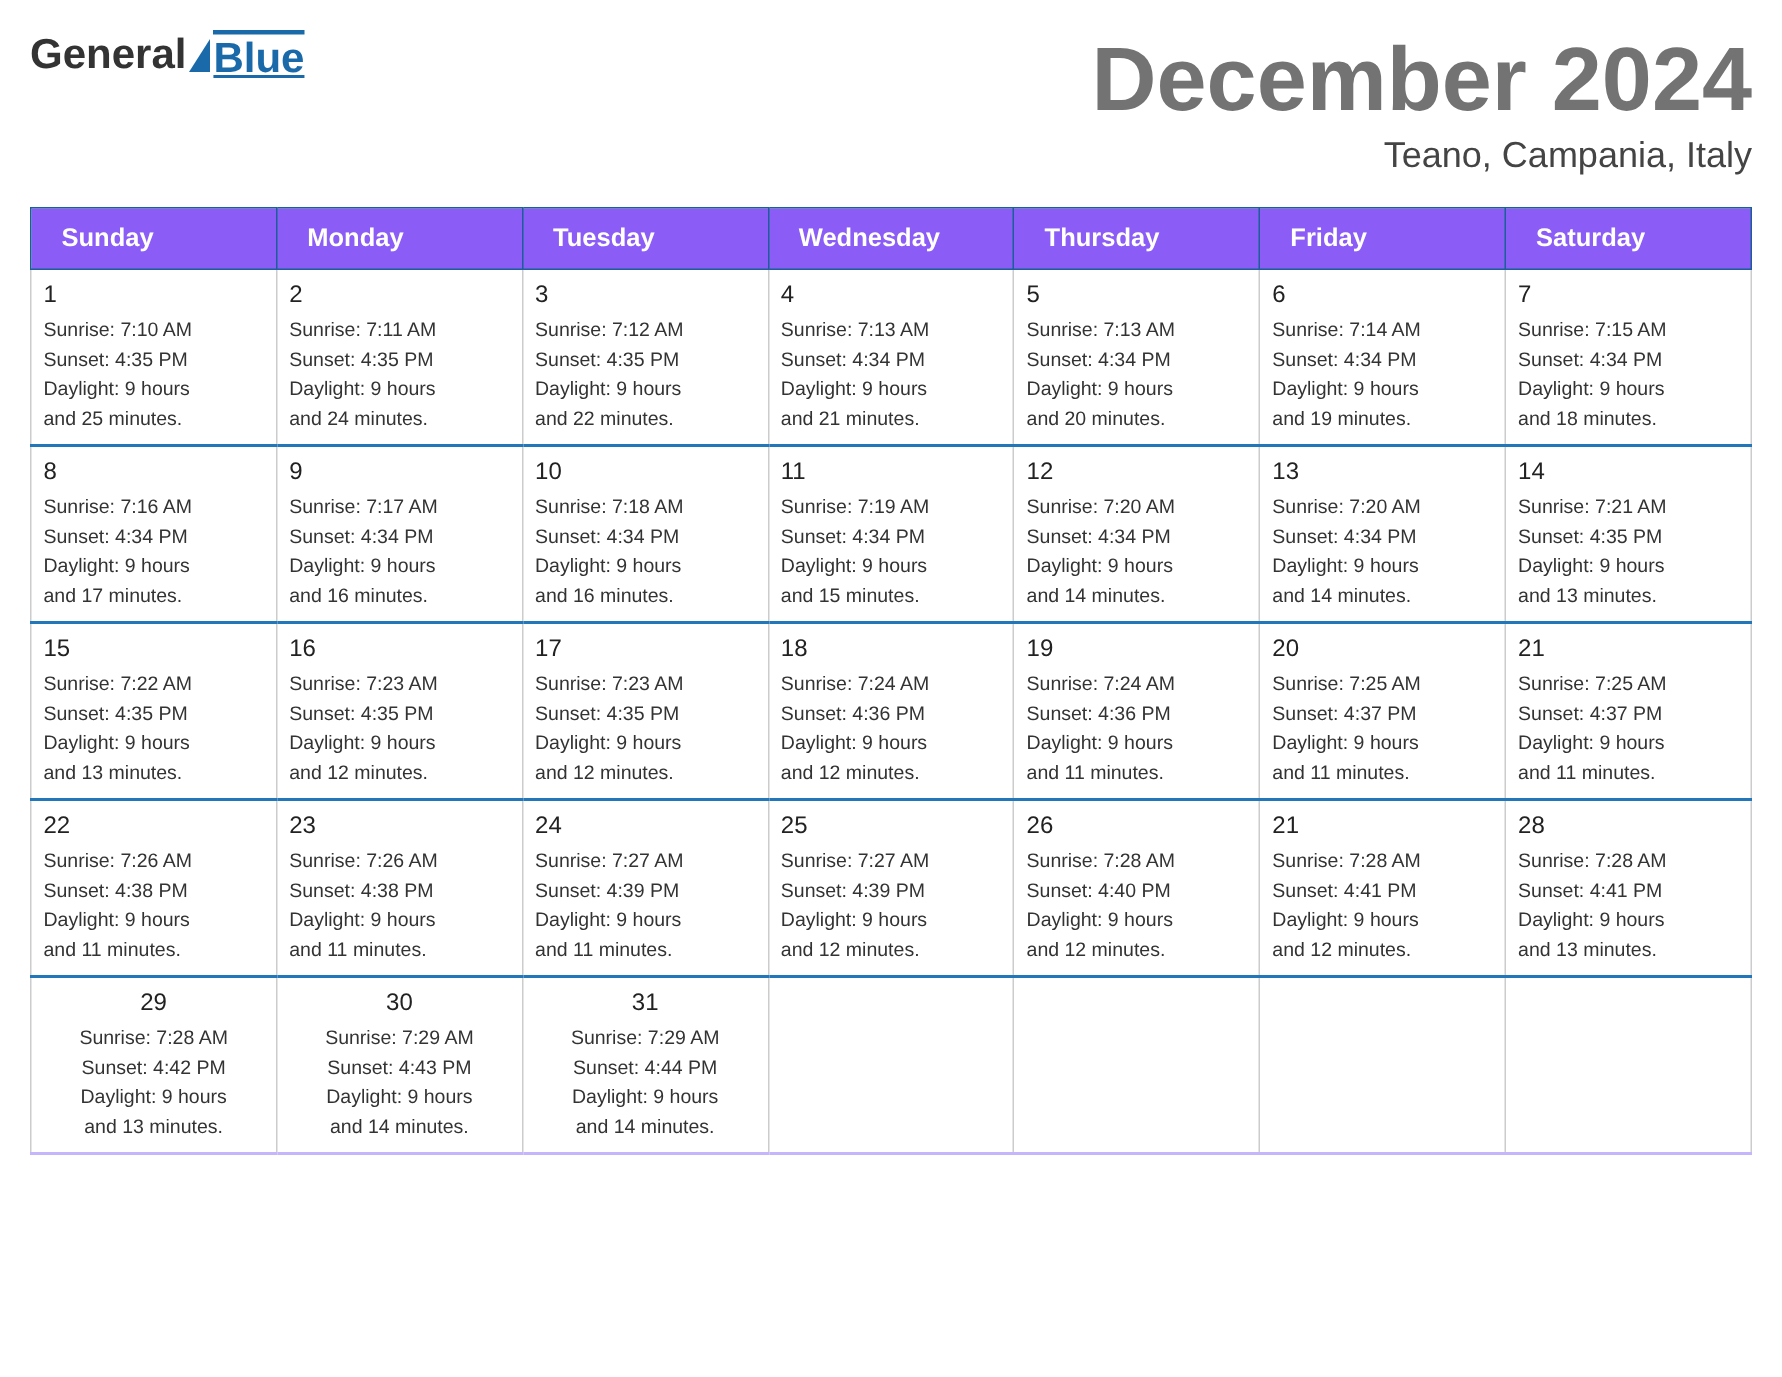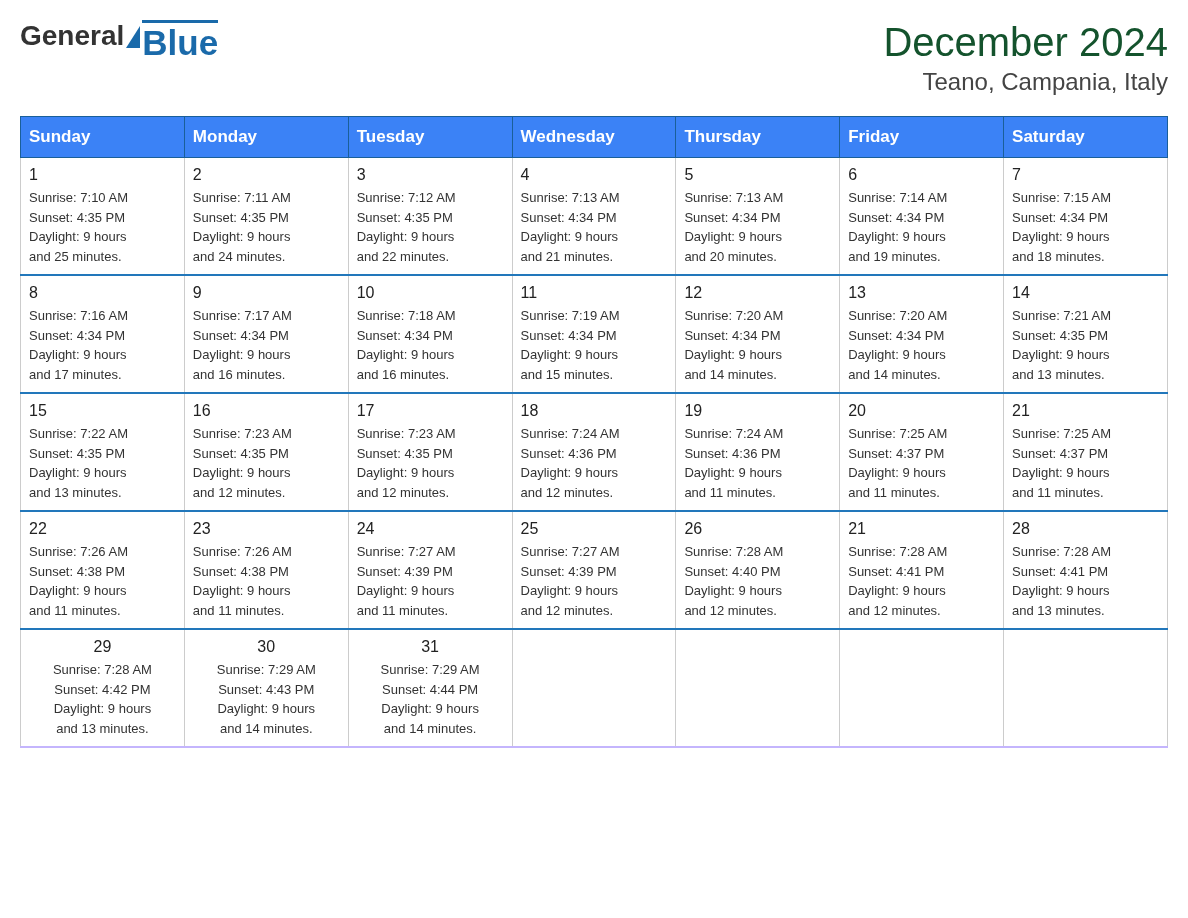--- a/index.html
+++ b/index.html
@@ -35,39 +35,39 @@
       border-left: 14px solid transparent;
       border-right: 0px solid transparent;
       border-bottom: 22px solid #1a6aaa;
       margin-left: 2px;
       margin-top: 2px;
     }
     .title-section {
       text-align: right;
     }
     .month-title {
-      font-size: 40px;
-      font-weight: normal;
-      color: #14532d;
+      font-size: 60px;
+      font-weight: bold;
+      color: #737373;
       line-height: 1.1;
     }
     .location {
       font-size: 24px;
       color: #444;
       margin-top: 4px;
     }
     .calendar-table {
       width: 100%;
       border-collapse: collapse;
       table-layout: fixed;
     }
     .calendar-table th {
-      background-color: #3b82f6;
+      background-color: #8b5cf6;
       color: #fff;
-      padding: 10px 8px;
+      padding: 10px 20px;
       font-size: 17px;
       font-weight: bold;
       text-align: left;
       border: 1px solid #1a5f99;
     }
     .calendar-table td {
       vertical-align: top;
       padding: 8px 8px;
       border: 1px solid #ccc;
       font-size: 13px;
@@ -97,21 +97,21 @@
 </head>
 <body>
 
 <div class="header">
   <div class="logo">
     <div class="logo-top">
       <span class="logo-general">General</span>
       <div class="logo-triangle"></div>
     </div>
     <div style="display:flex; align-items:center; margin-left:2px;">
-      <span style="font-size:35px;font-weight:bold;color:#1a6aaa;border-top:3px solid #1a6aaa;padding-top:0px;">Blue</span>
+      <span style="font-size:28px;font-weight:bold;color:#1a6aaa;border-top:3px solid #1a6aaa;padding-top:0px;text-decoration:underline;">Blue</span>
     </div>
   </div>
   <div class="title-section">
     <div class="month-title">December 2024</div>
     <div class="location">Teano, Campania, Italy</div>
   </div>
 </div>
 
 <table class="calendar-table">
   <thead>

